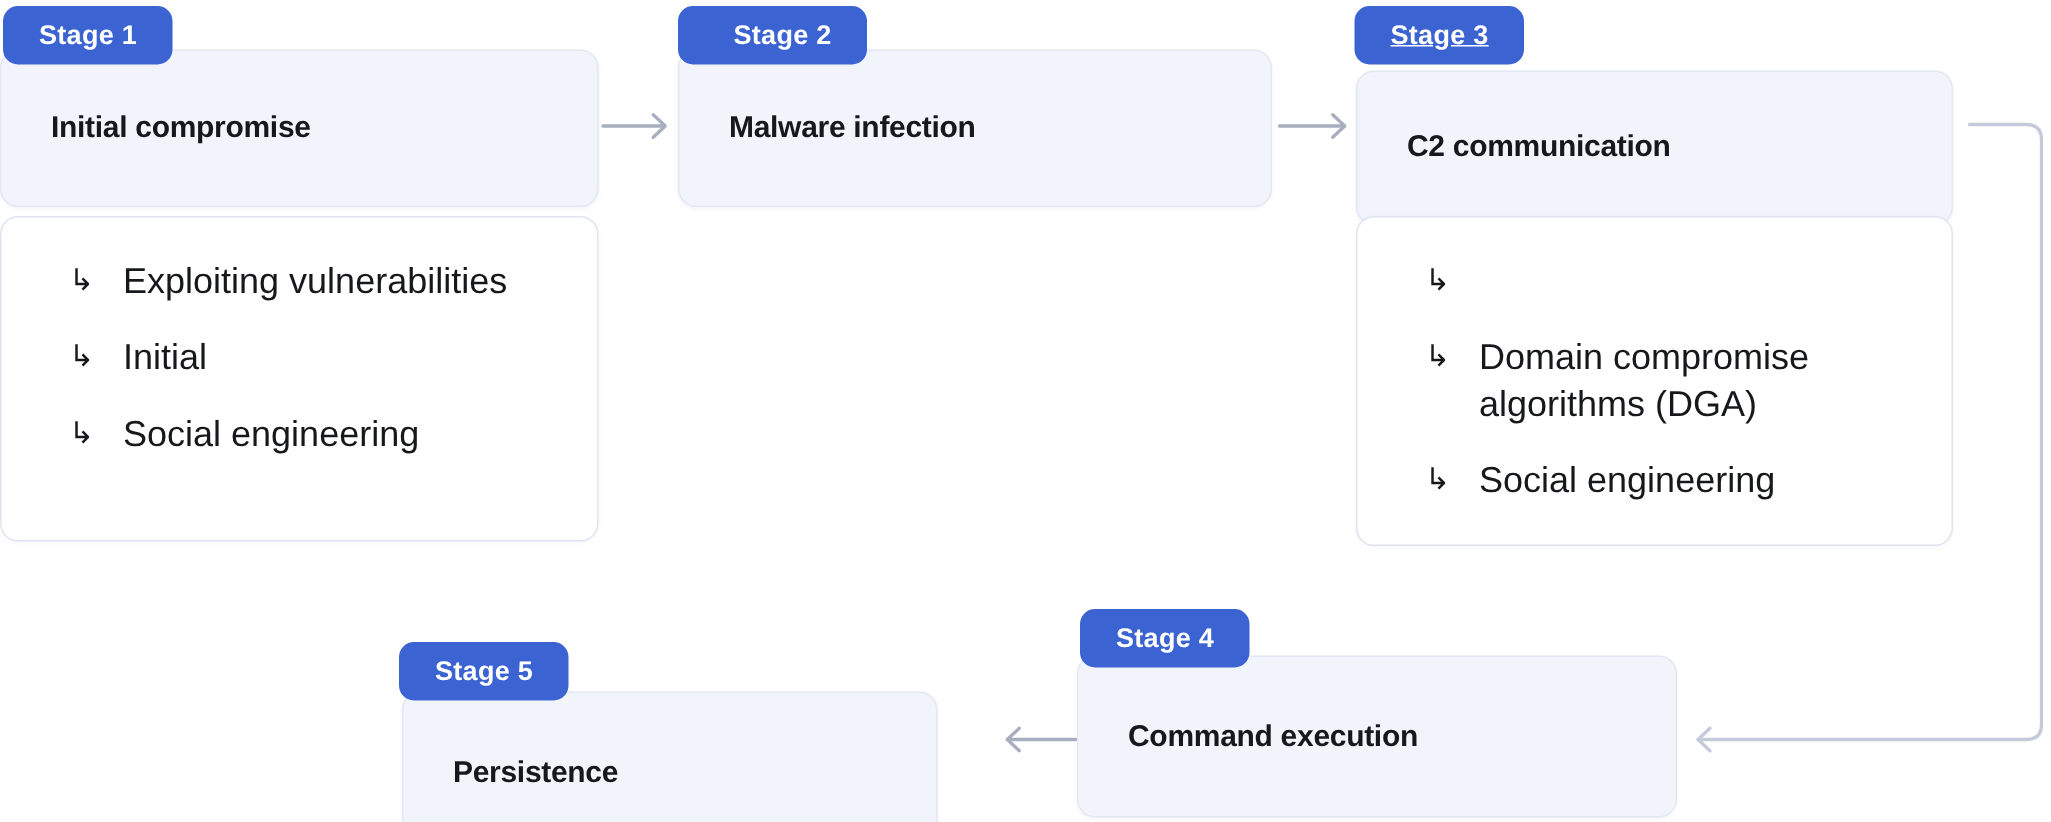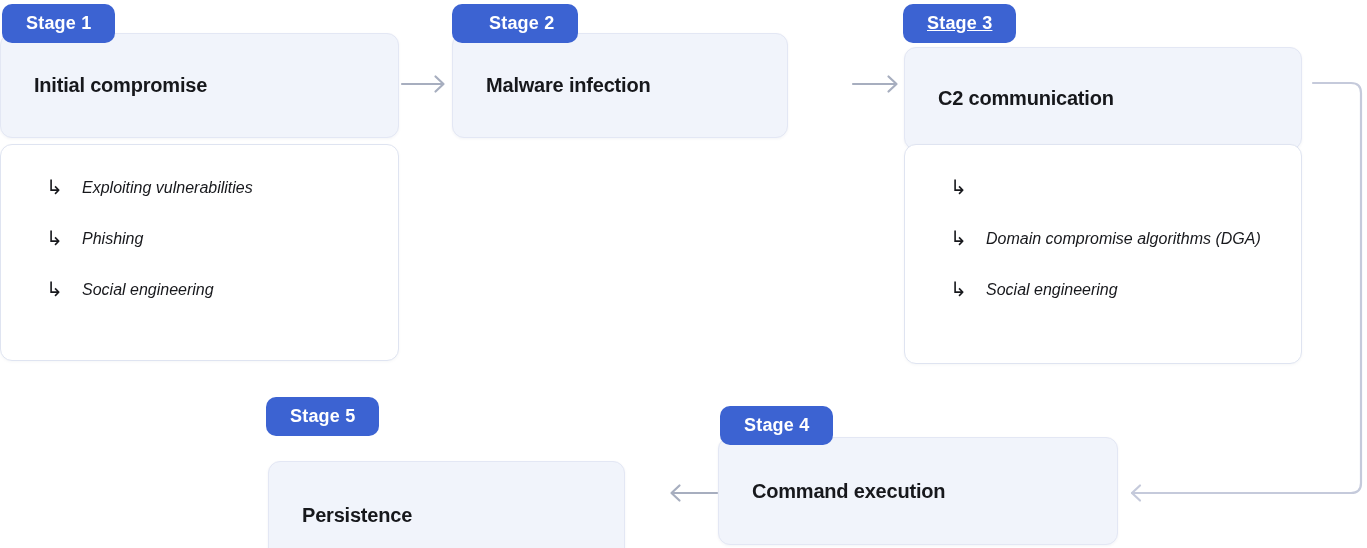--- a/index.html
+++ b/index.html
@@ -76,24 +76,23 @@
   }
   .glyph {
     flex: 0 0 22px;
     width: 22px;
     margin-right: 14px;
     font-size: 20px;
     line-height: 31px;
     color: var(--text, #17181C);
   }
   .label {
-    font-size: 16px;
+    font-size: 24px;
     line-height: 31px;
     color: var(--text, #17181C);
-    font-style: italic;
   }
   .arrow-line { stroke: var(--arrow, #A7AEBF); }
   .connector-line { stroke: var(--connector, #C5CADB); }
 </style>
 </head>
 <body>
 
 <div class="canvas">
 
   <svg class="arrows" viewBox="0 0 1367 548" fill="none" stroke-width="2.2" stroke-linecap="round" stroke-linejoin="round">
@@ -120,32 +119,32 @@
     <div class="box" style="left:0px; top:33px; width:399px; height:105px;">
       <span class="title">Initial compromise</span>
     </div>
     <div class="list" style="left:0px; top:144px; width:399px; height:217px;">
       <div class="item">
         <span class="glyph">↳</span>
         <span class="label">Exploiting vulnerabilities</span>
       </div>
       <div class="item">
         <span class="glyph">↳</span>
-        <span class="label">Phishing</span>
+        <span class="label">Initial</span>
       </div>
       <div class="item">
         <span class="glyph">↳</span>
         <span class="label">Social engineering</span>
       </div>
     </div>
   </section>
 
   <section>
     <div class="badge" style="left:452px; top:4px;padding-left:37px;">Stage 2</div>
-    <div class="box" style="left:452px; top:33px; width:336px; height:105px;">
+    <div class="box" style="left:452px; top:33px; width:396px; height:105px;">
       <span class="title">Malware infection</span>
     </div>
   </section>
 
   <section>
     <div class="badge" style="left:903px; top:4px;text-decoration:underline;">Stage 3</div>
     <div class="box" style="left:904px; top:47px; width:398px; height:103px;">
       <span class="title">C2 communication</span>
     </div>
     <div class="list" style="left:904px; top:144px; width:398px; height:220px;">
@@ -164,19 +163,19 @@
   </section>
 
   <section>
     <div class="badge" style="left:720px; top:406px;">Stage 4</div>
     <div class="box" style="left:718px; top:437px; width:400px; height:108px;text-align:center;">
       <span class="title">Command execution</span>
     </div>
   </section>
 
   <section>
-    <div class="badge" style="left:266px; top:397px;">Stage 5</div>
+    <div class="badge" style="left:266px; top:428px;">Stage 5</div>
     <div class="box" style="left:268px; top:437px; width:357px; height:108px;margin-top:24px;">
       <span class="title">Persistence</span>
     </div>
   </section>
 
 </div>
 
 </body></html>

